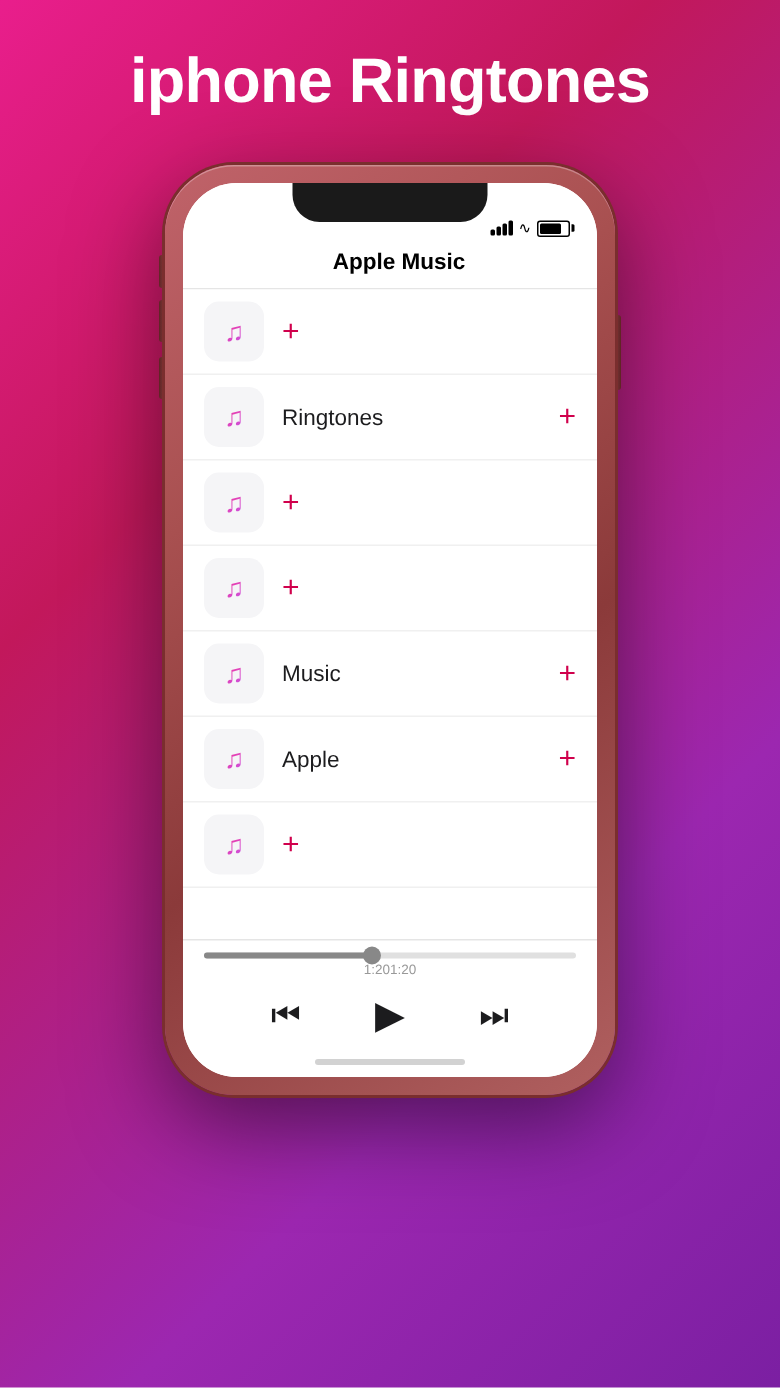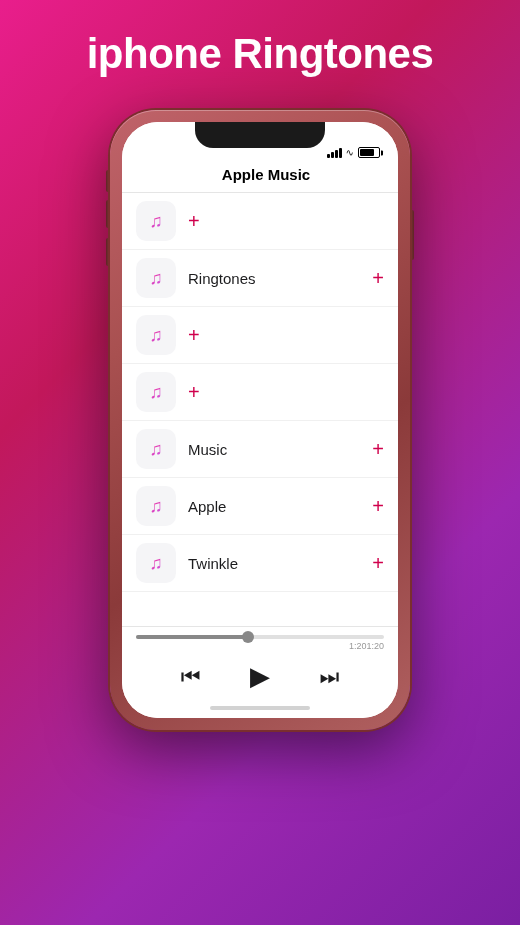--- a/index.html
+++ b/index.html
@@ -235,21 +235,21 @@
       left: 45%;
       transform: translate(-50%, -50%);
       width: 12px;
       height: 12px;
       background: #888;
       border-radius: 50%;
     }
 
     .time-labels {
       display: flex;
-      justify-content: flex-end;
+      justify-content: center;
       font-size: 9px;
       color: #999;
       margin-bottom: 6px;
     }
 
     .player-controls {
       display: flex;
       justify-content: space-around;
       align-items: center;
       padding: 4px 20px;
@@ -398,21 +398,20 @@
       <div class="music-icon-box">
         <span class="music-note">♫</span>
       </div>
       <span class="ringtone-name">Apple</span>
       <span class="add-button">+</span>
     </div>
           <div class="ringtone-item">
       <div class="music-icon-box">
         <span class="music-note">♫</span>
       </div>
-      <span class="ringtone-name">Twinkle</span>
       <span class="add-button">+</span>
     </div>
         </div>
 
       <div class="player-area">
         <div class="progress-bar-container">
           <div class="progress-fill"></div>
           <div class="progress-thumb"></div>
         </div>
         <div class="time-labels">

